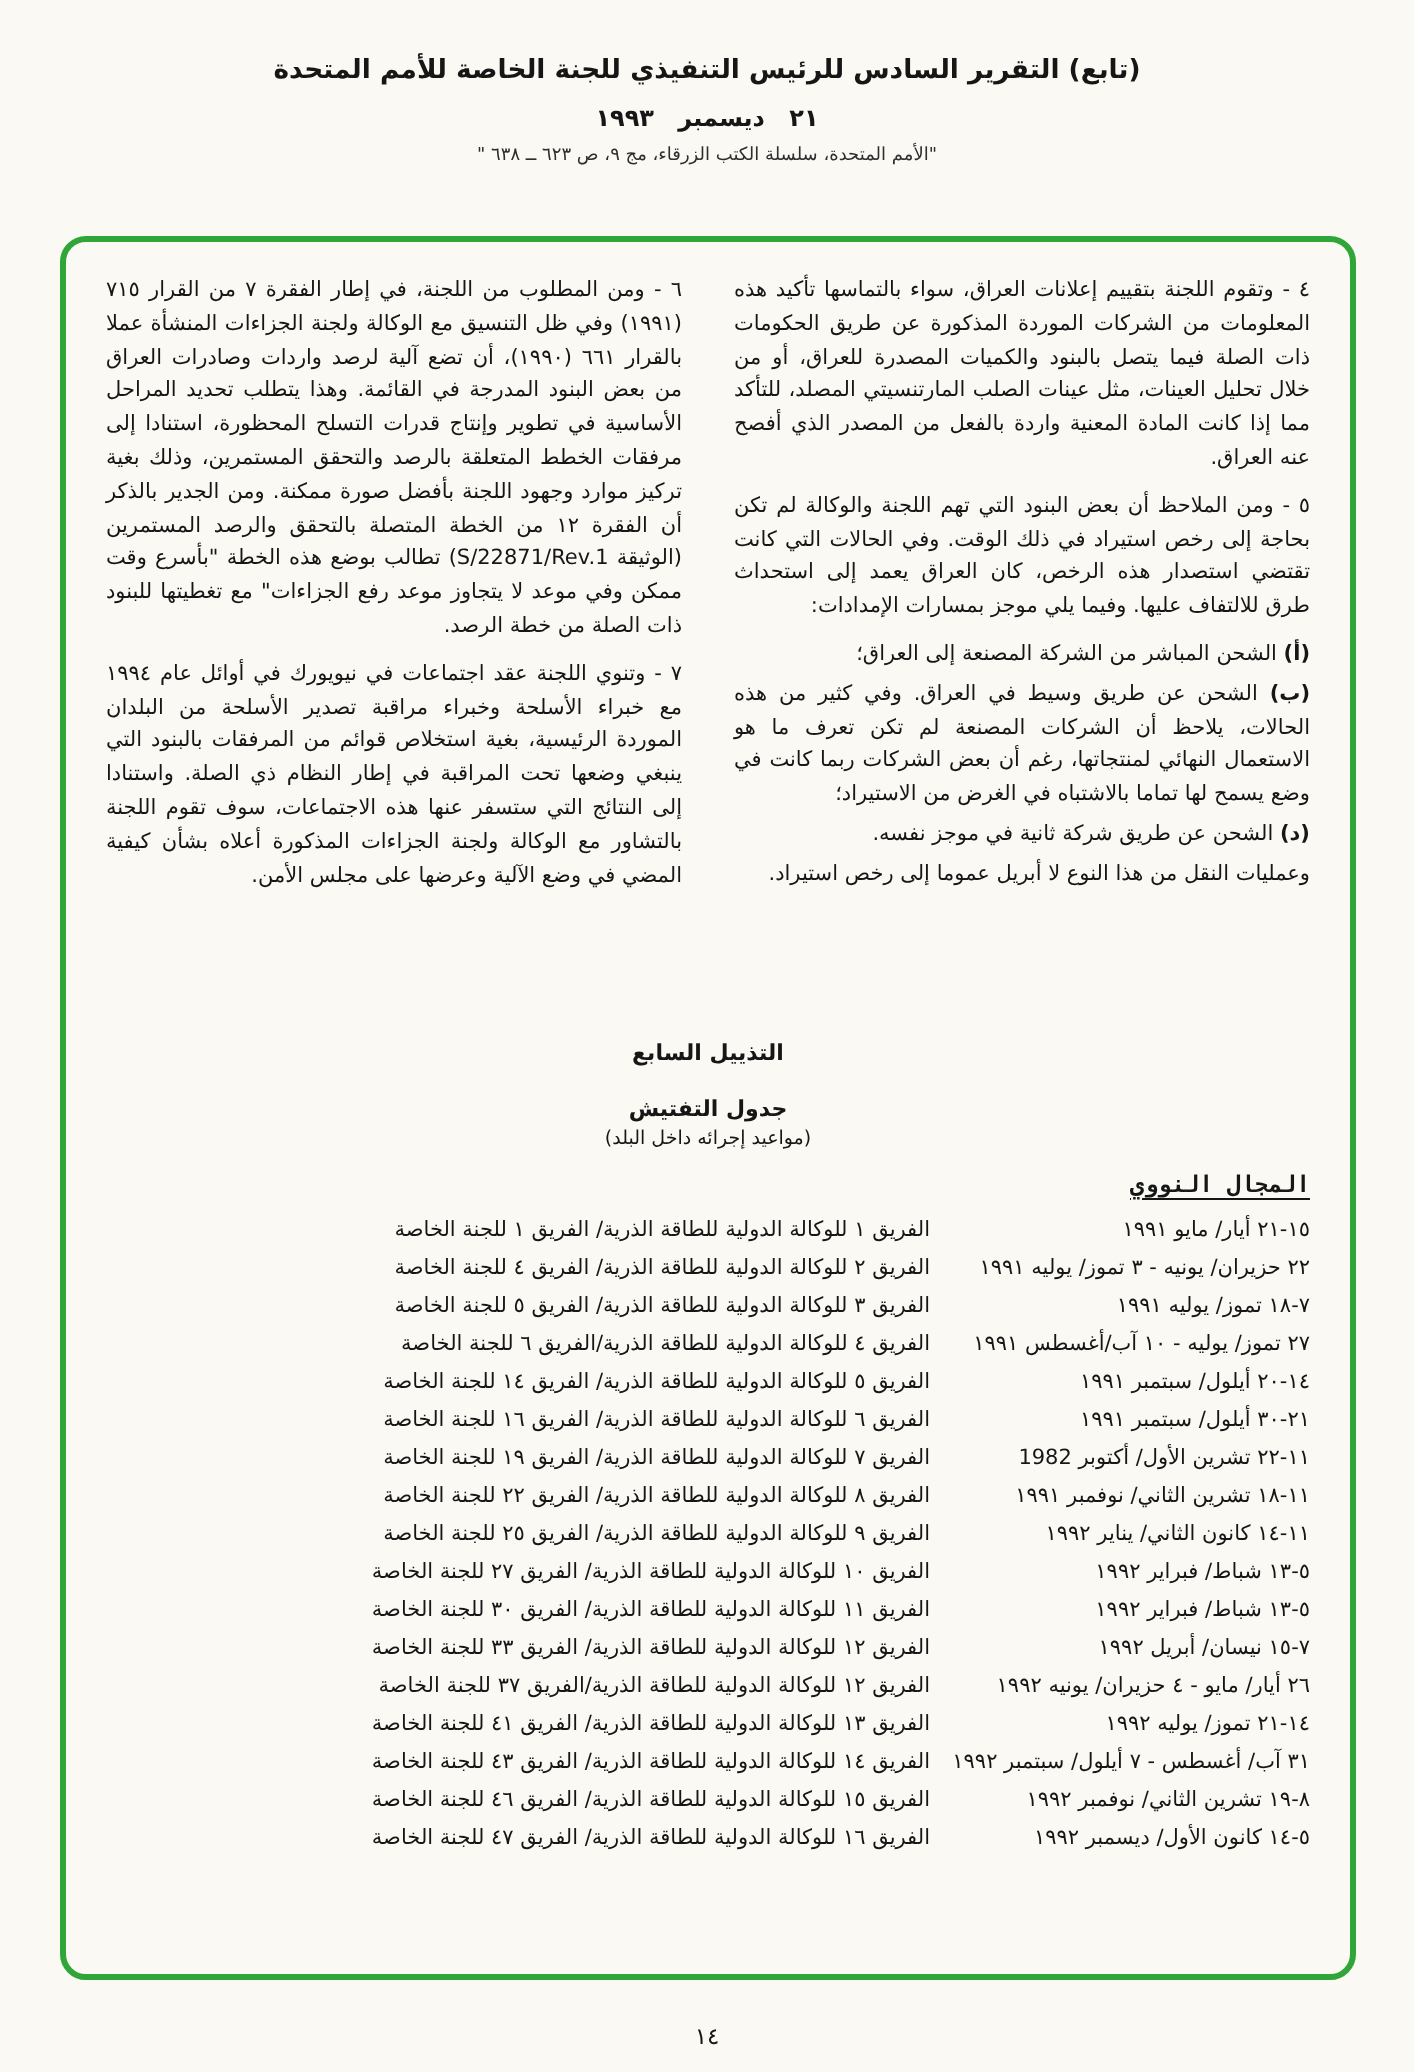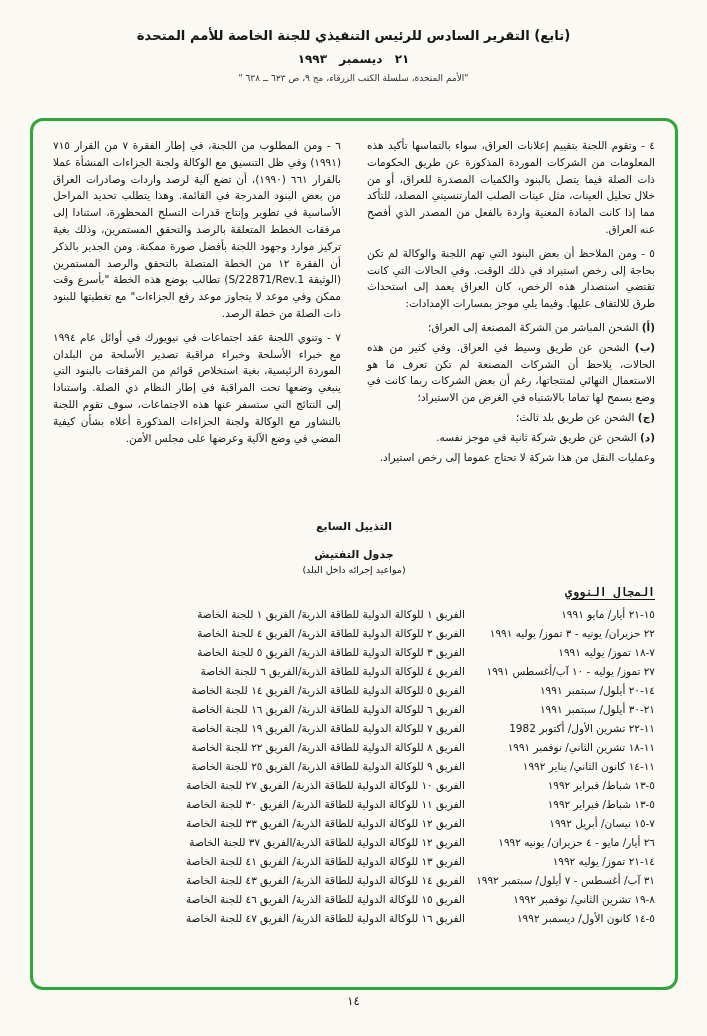--- a/index.html
+++ b/index.html
@@ -43,21 +43,21 @@
     text-decoration:underline;text-underline-offset:3px;font-family:Liberation Mono, monospace;
   }
 
   
   .table{}
   .trow{display:flex;align-items:baseline;margin-bottom:7px;font-size:10.5px;}
   .tdate{flex:0 0 182px;white-space:nowrap;}
   .tteam{flex:1 1 auto;padding-inline-start:8px;white-space:nowrap;text-align:right;}
 
   
-  .page-footer{position:absolute;bottom:28px;left:0;right:0;text-align:center;font-size:11.5px;}
+  .page-footer{position:absolute;bottom:11px;left:0;right:0;text-align:center;font-size:11.5px;}
 </style>
 </head>
 <body style="background: rgb(250, 249, 244); color: rgb(22, 22, 22);">
 
 <div class="page">
 
   <header class="doc-header">
     <div class="doc-title">(تابع) التقرير السادس للرئيس التنفيذي للجنة الخاصة للأمم المتحدة</div>
     <div class="doc-date">٢١ ديسمبر ١٩٩٣</div>
     <div class="doc-source">"الأمم المتحدة، سلسلة الكتب الزرقاء، مج ٩، ص ٦٢٣ ــ ٦٣٨ "</div>
@@ -73,29 +73,25 @@
         <div class="list">
           <p class="li">
             <span class="li-label">(أ)</span>
             <span>الشحن المباشر من الشركة المصنعة إلى العراق؛</span>
           </p>
           <p class="li">
             <span class="li-label">(ب)</span>
             <span>الشحن عن طريق وسيط في العراق. وفي كثير من هذه الحالات، يلاحظ أن الشركات المصنعة لم تكن تعرف ما هو الاستعمال النهائي لمنتجاتها، رغم أن بعض الشركات ربما كانت في وضع يسمح لها تماما بالاشتباه في الغرض من الاستيراد؛</span>
           </p>
           <p class="li">
-            <span class="li-label">(ج)</span>
-            <span>الشحن عن طريق بلد ثالث؛</span>
-          </p>
-          <p class="li">
             <span class="li-label">(د)</span>
             <span>الشحن عن طريق شركة ثانية في موجز نفسه.</span>
           </p>
         </div>
-        <p>وعمليات النقل من هذا شركة لا تحتاج عموما إلى رخص استيراد.</p>
+        <p>وعمليات النقل من هذا النوع لا أبريل عموما إلى رخص استيراد.</p>
       </div>
 
       <div class="col">
         <p>٦ - ومن المطلوب من اللجنة، في إطار الفقرة ٧ من القرار ٧١٥ (١٩٩١) وفي ظل التنسيق مع الوكالة ولجنة الجزاءات المنشأة عملا بالقرار ٦٦١ (١٩٩٠)، أن تضع آلية لرصد واردات وصادرات العراق من بعض البنود المدرجة في القائمة. وهذا يتطلب تحديد المراحل الأساسية في تطوير وإنتاج قدرات التسلح المحظورة، استنادا إلى مرفقات الخطط المتعلقة بالرصد والتحقق المستمرين، وذلك بغية تركيز موارد وجهود اللجنة بأفضل صورة ممكنة. ومن الجدير بالذكر أن الفقرة ١٢ من الخطة المتصلة بالتحقق والرصد المستمرين (الوثيقة S/22871/Rev.1) تطالب بوضع هذه الخطة "بأسرع وقت ممكن وفي موعد لا يتجاوز موعد رفع الجزاءات" مع تغطيتها للبنود ذات الصلة من خطة الرصد.</p>
         <p>٧ - وتنوي اللجنة عقد اجتماعات في نيويورك في أوائل عام ١٩٩٤ مع خبراء الأسلحة وخبراء مراقبة تصدير الأسلحة من البلدان الموردة الرئيسية، بغية استخلاص قوائم من المرفقات بالبنود التي ينبغي وضعها تحت المراقبة في إطار النظام ذي الصلة. واستنادا إلى النتائج التي ستسفر عنها هذه الاجتماعات، سوف تقوم اللجنة بالتشاور مع الوكالة ولجنة الجزاءات المذكورة أعلاه بشأن كيفية المضي في وضع الآلية وعرضها على مجلس الأمن.</p>
       </div>
 
     </div>
 
     <div class="appendix-head">

